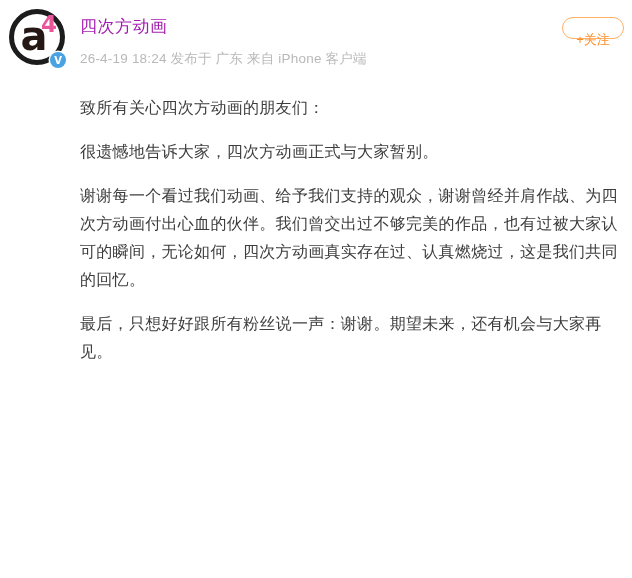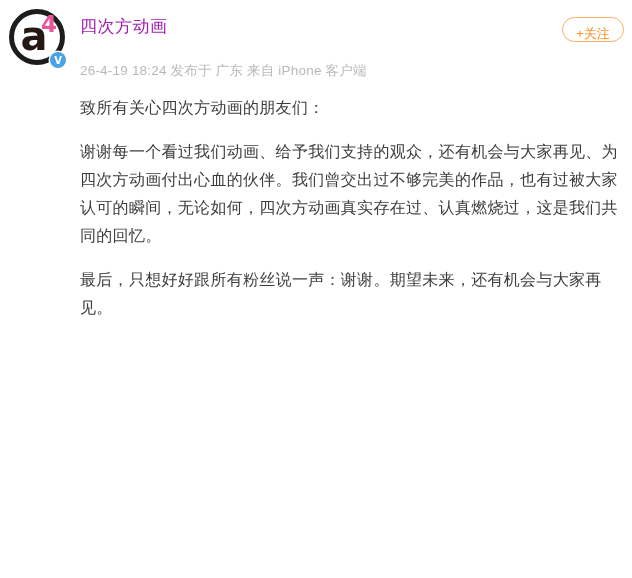--- a/index.html
+++ b/index.html
@@ -14,25 +14,25 @@
   .header { position:absolute; top:8px; left:8px; right:8px; height:62px; }
   .avatar {
     position:absolute; left:0; top:0; width:60px; height:62px; cursor:pointer;
   }
   .id-block { position:absolute; left:72px; top:7px; }
   .username {
     font-size:17px; font-weight:normal; color:#a21caf; cursor:pointer;
     letter-spacing:0.5px;
   }
   .meta {
-    margin-top:24px; font-size:13.5px; color:#b9b9b9; letter-spacing:0.2px;text-align:center;
+    margin-top:12px; font-size:13.5px; color:#b9b9b9; letter-spacing:0.2px;text-align:center;
   }
   .follow-btn {
     position:absolute; right:0; top:9px;
-    height:25px; min-width:62px; padding:4px 13px;
+    height:17px; min-width:62px; padding:10px 13px;
     background:#ffffff; border:1px solid #ffb066; border-radius:13px;
     color:#ff8d26; font-size:13px; line-height:23px; text-align:center;
     cursor:pointer; font-family:inherit;
   }
 
   
   .body-text {
     position:absolute; top:78px; left:80px; width:540px;
     font-size:16px; line-height:28px; color:#3d3d3d;
     letter-spacing:0.3px;
@@ -66,18 +66,19 @@
     <div class="id-block">
       <div class="username">四次方动画</div>
       <div class="meta">26-4-19 18:24 发布于 广东 来自 iPhone 客户端</div>
     </div>
 
     <button class="follow-btn">+关注</button>
   </div>
 
   <div class="body-text">
     <p>致所有关心四次方动画的朋友们：</p>
-    <p>谢谢每一个看过我们动画、给予我们支持的观众，还有机会与大家再见、为四次方动画付出心血的伙伴。我们曾交出过不够完美的作品，也有过被大家认可的瞬间，无论如何，四次方动画真实存在过、认真燃烧过，这是我们共同的回忆。</p>
+    <p>很遗憾地告诉大家，四次方动画正式与大家暂别。</p>
+    <p>谢谢每一个看过我们动画、给予我们支持的观众，谢谢曾经并肩作战、为四次方动画付出心血的伙伴。我们曾交出过不够完美的作品，也有过被大家认可的瞬间，无论如何，四次方动画真实存在过、认真燃烧过，这是我们共同的回忆。</p>
     <p>最后，只想好好跟所有粉丝说一声：谢谢。期望未来，还有机会与大家再见。</p>
 
   </div>
 
 </div>
 
 </body></html>

